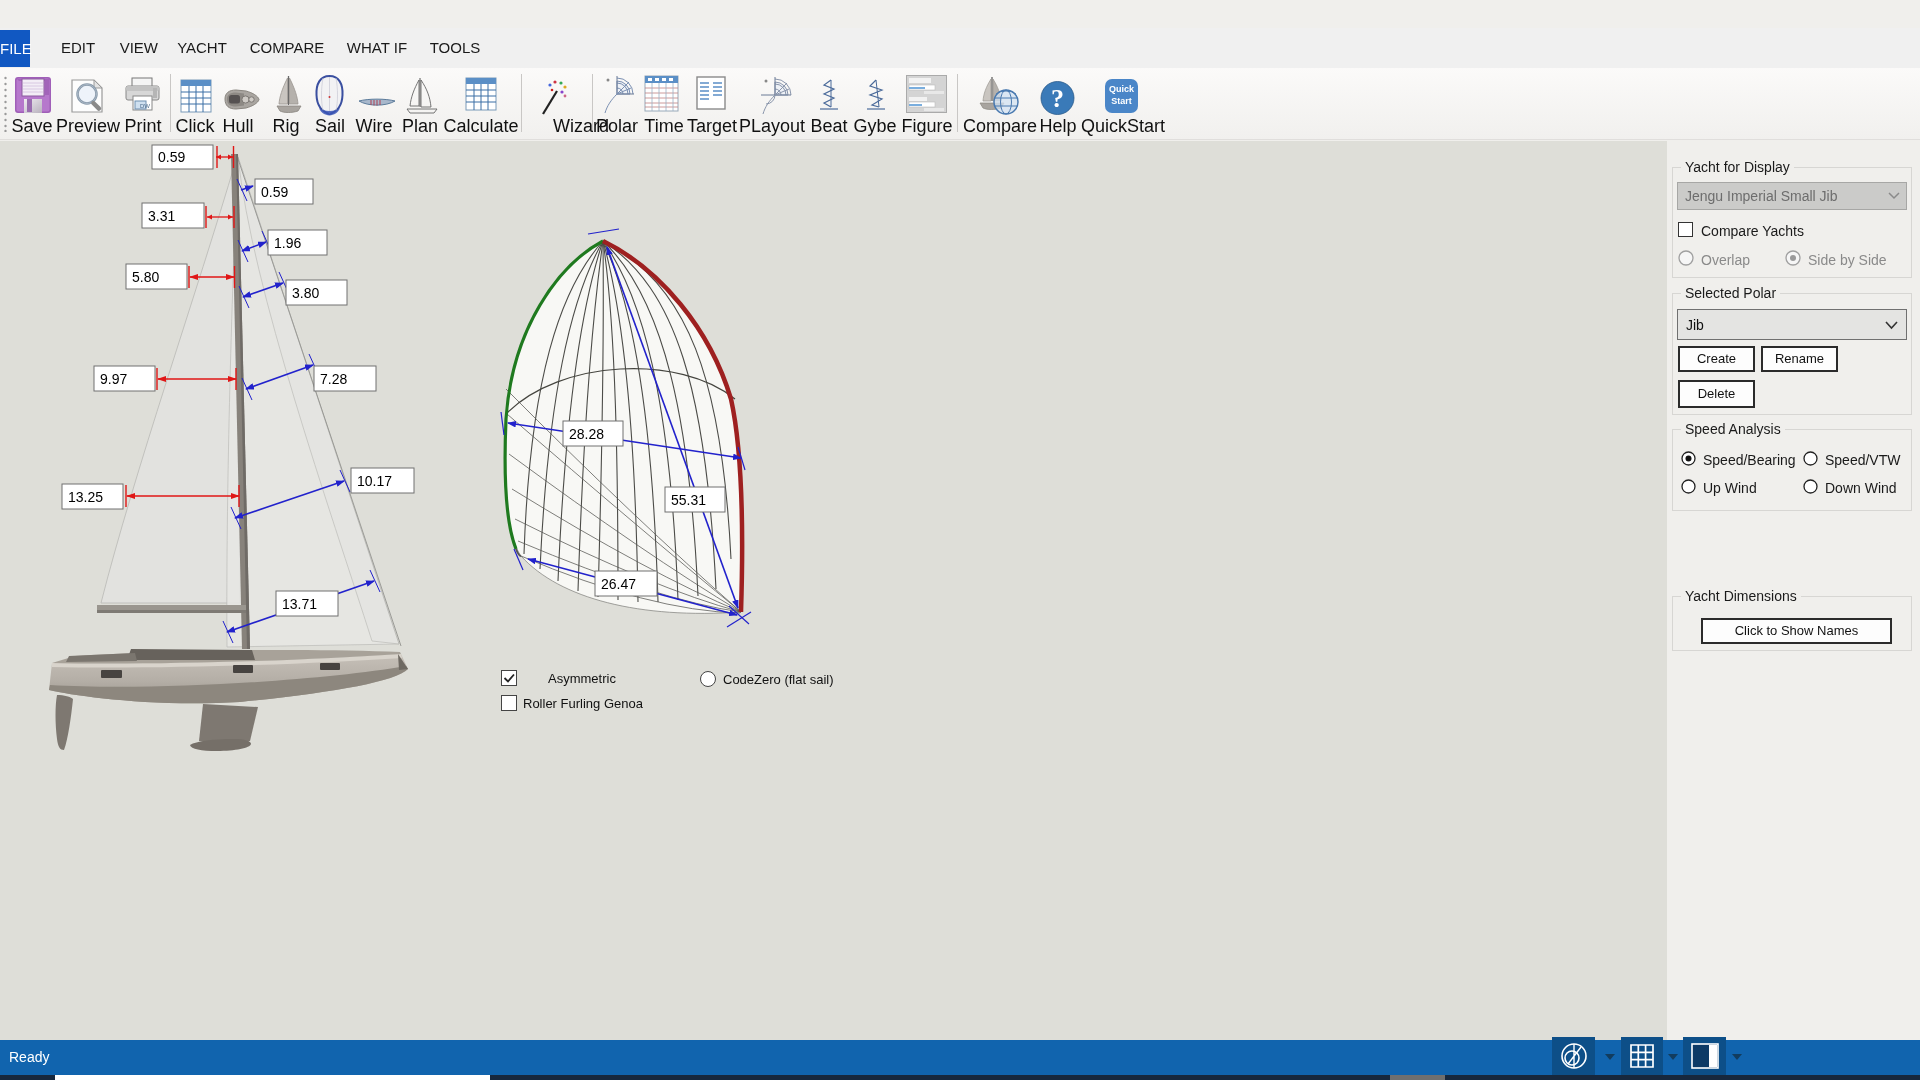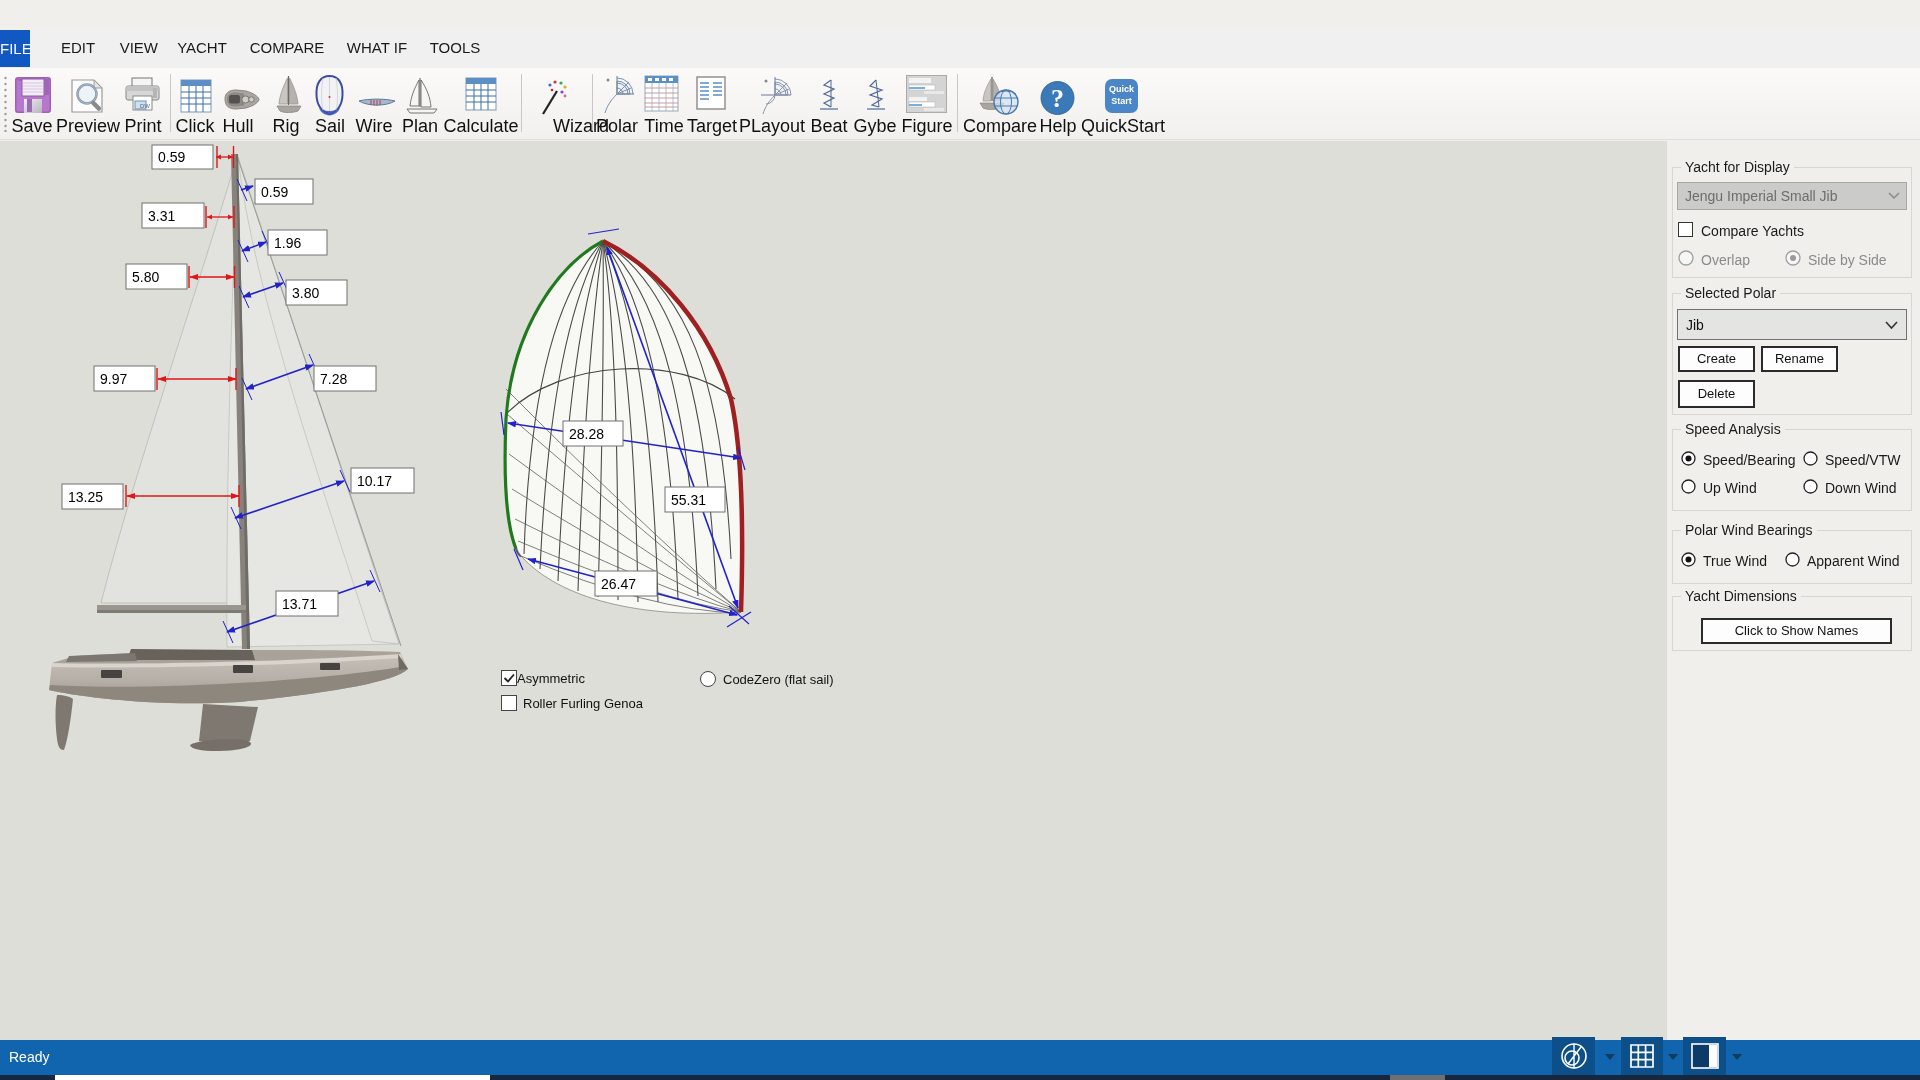--- a/index.html
+++ b/index.html
@@ -207,21 +207,21 @@
       <text x="282" y="610">13.71</text>
       <text x="569" y="440">28.28</text>
       <text x="671" y="506">55.31</text>
       <text x="601" y="590">26.47</text>
     </g>
   </svg>
 
   <div class="chk" style="left:501px;top:529px;border:1px solid #444;"><svg width="14" height="14">
           <path d="M2.5,7 L6,10.5 L12,3.5" fill="none" stroke="#222" stroke-width="1.8"></path>
         </svg></div>
-  <div class="cklbl" style="left:517px;top:530px;">Asymmetric</div>
+  <div class="cklbl" style="left:548px;top:530px;">Asymmetric</div>
   <div class="chk" style="left:501px;top:554px;border:1px solid #444;"></div>
   <div class="cklbl" style="left:523px;top:555px;">Roller Furling Genoa</div>
   <div style="position:absolute;left:700px;top:530px;width:16px;height:16px;border:1px solid #444;border-radius:50%;background:#fff;"></div>
   <div class="cklbl" style="left:723px;top:531px;">CodeZero (flat sail)</div>
   </div>
   <div id="menubar">
     <div class="mitem" id="mfile" style="left:0;width:30px;">FILE</div>
     <div class="mitem" style="left:58px;width:40px;">EDIT</div>
     <div class="mitem" style="left:114px;width:44px;text-align:right;">VIEW</div>
     <div class="mitem" style="left:175px;width:54px;">YACHT</div>
@@ -512,32 +512,20 @@
       <svg style="position:absolute;left:8px;top:49px;" width="15" height="15">
           <circle cx="7.5" cy="7.5" r="6.5" fill="#fff" stroke="#222" stroke-width="1.3"></circle>
         </svg>
       <div style="position:absolute;left:30px;top:50px;font-size:14px;">Up Wind</div>
       <svg style="position:absolute;left:130px;top:49px;" width="15" height="15">
           <circle cx="7.5" cy="7.5" r="6.5" fill="#fff" stroke="#222" stroke-width="1.3"></circle>
         </svg>
       <div style="position:absolute;left:152px;top:50px;font-size:14px;">Down Wind</div>
     </div>
 
-    <div class="grp" style="left:5px;top:389px;width:240px;height:54px;">
-      <div class="grplbl">Polar Wind Bearings</div>
-      <svg style="position:absolute;left:8px;top:21px;" width="15" height="15">
-          <circle cx="7.5" cy="7.5" r="6.5" fill="#fff" stroke="#222" stroke-width="1.3"></circle>
-          <circle cx="7.5" cy="7.5" r="3" fill="#111"></circle>
-        </svg>
-      <div style="position:absolute;left:30px;top:22px;font-size:14px;">True Wind</div>
-      <svg style="position:absolute;left:112px;top:21px;" width="15" height="15">
-          <circle cx="7.5" cy="7.5" r="6.5" fill="#fff" stroke="#222" stroke-width="1.3"></circle>
-        </svg>
-      <div style="position:absolute;left:134px;top:22px;font-size:14px;">Apparent Wind</div>
-    </div>
 
     <div class="grp" style="left:5px;top:455px;width:240px;height:55px;">
       <div class="grplbl">Yacht Dimensions</div>
       <div class="btn" style="left:28px;top:21px;width:191px;height:26px;line-height:22px;">Click to Show Names</div>
     </div>
   </div>
   <div id="statusbar">
     <div id="ready">Ready</div>
     <div style="position:absolute;left:1552px;top:-3px;width:43px;height:38px;background:#0d4f88;"></div>
     <svg style="position:absolute;left:1560px;top:2px;" width="28" height="28" viewBox="0 0 28 28">

